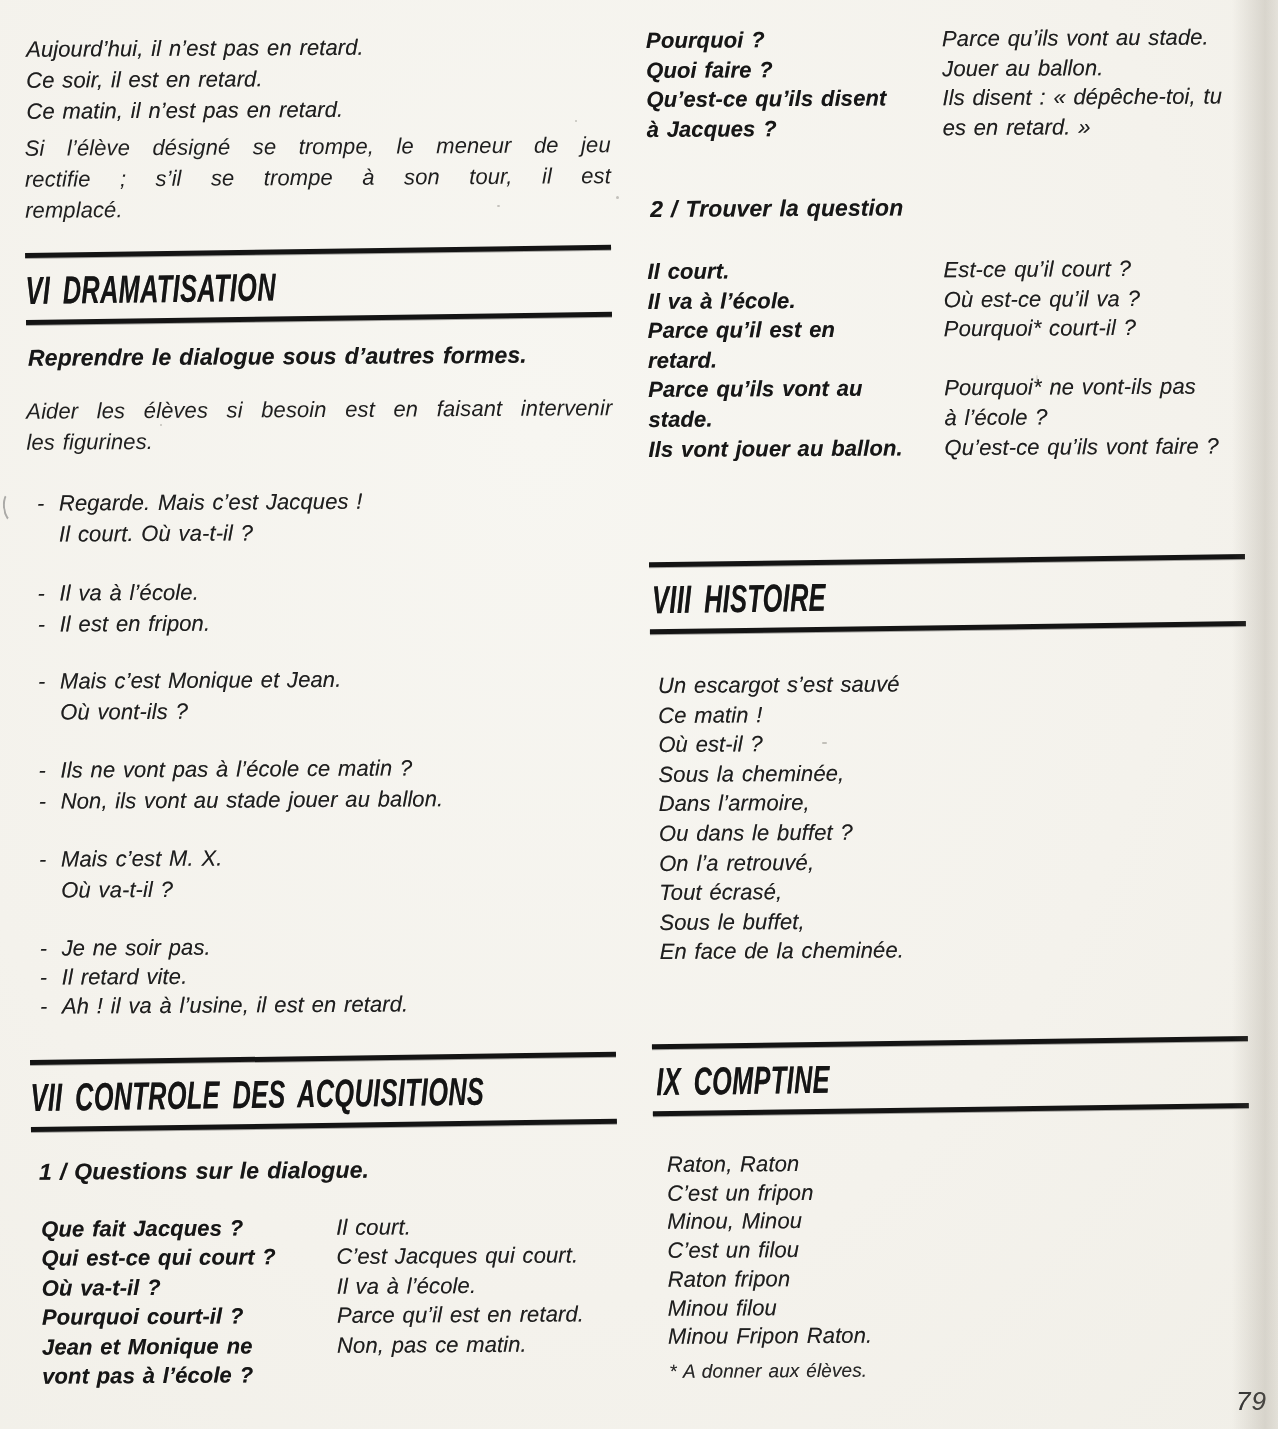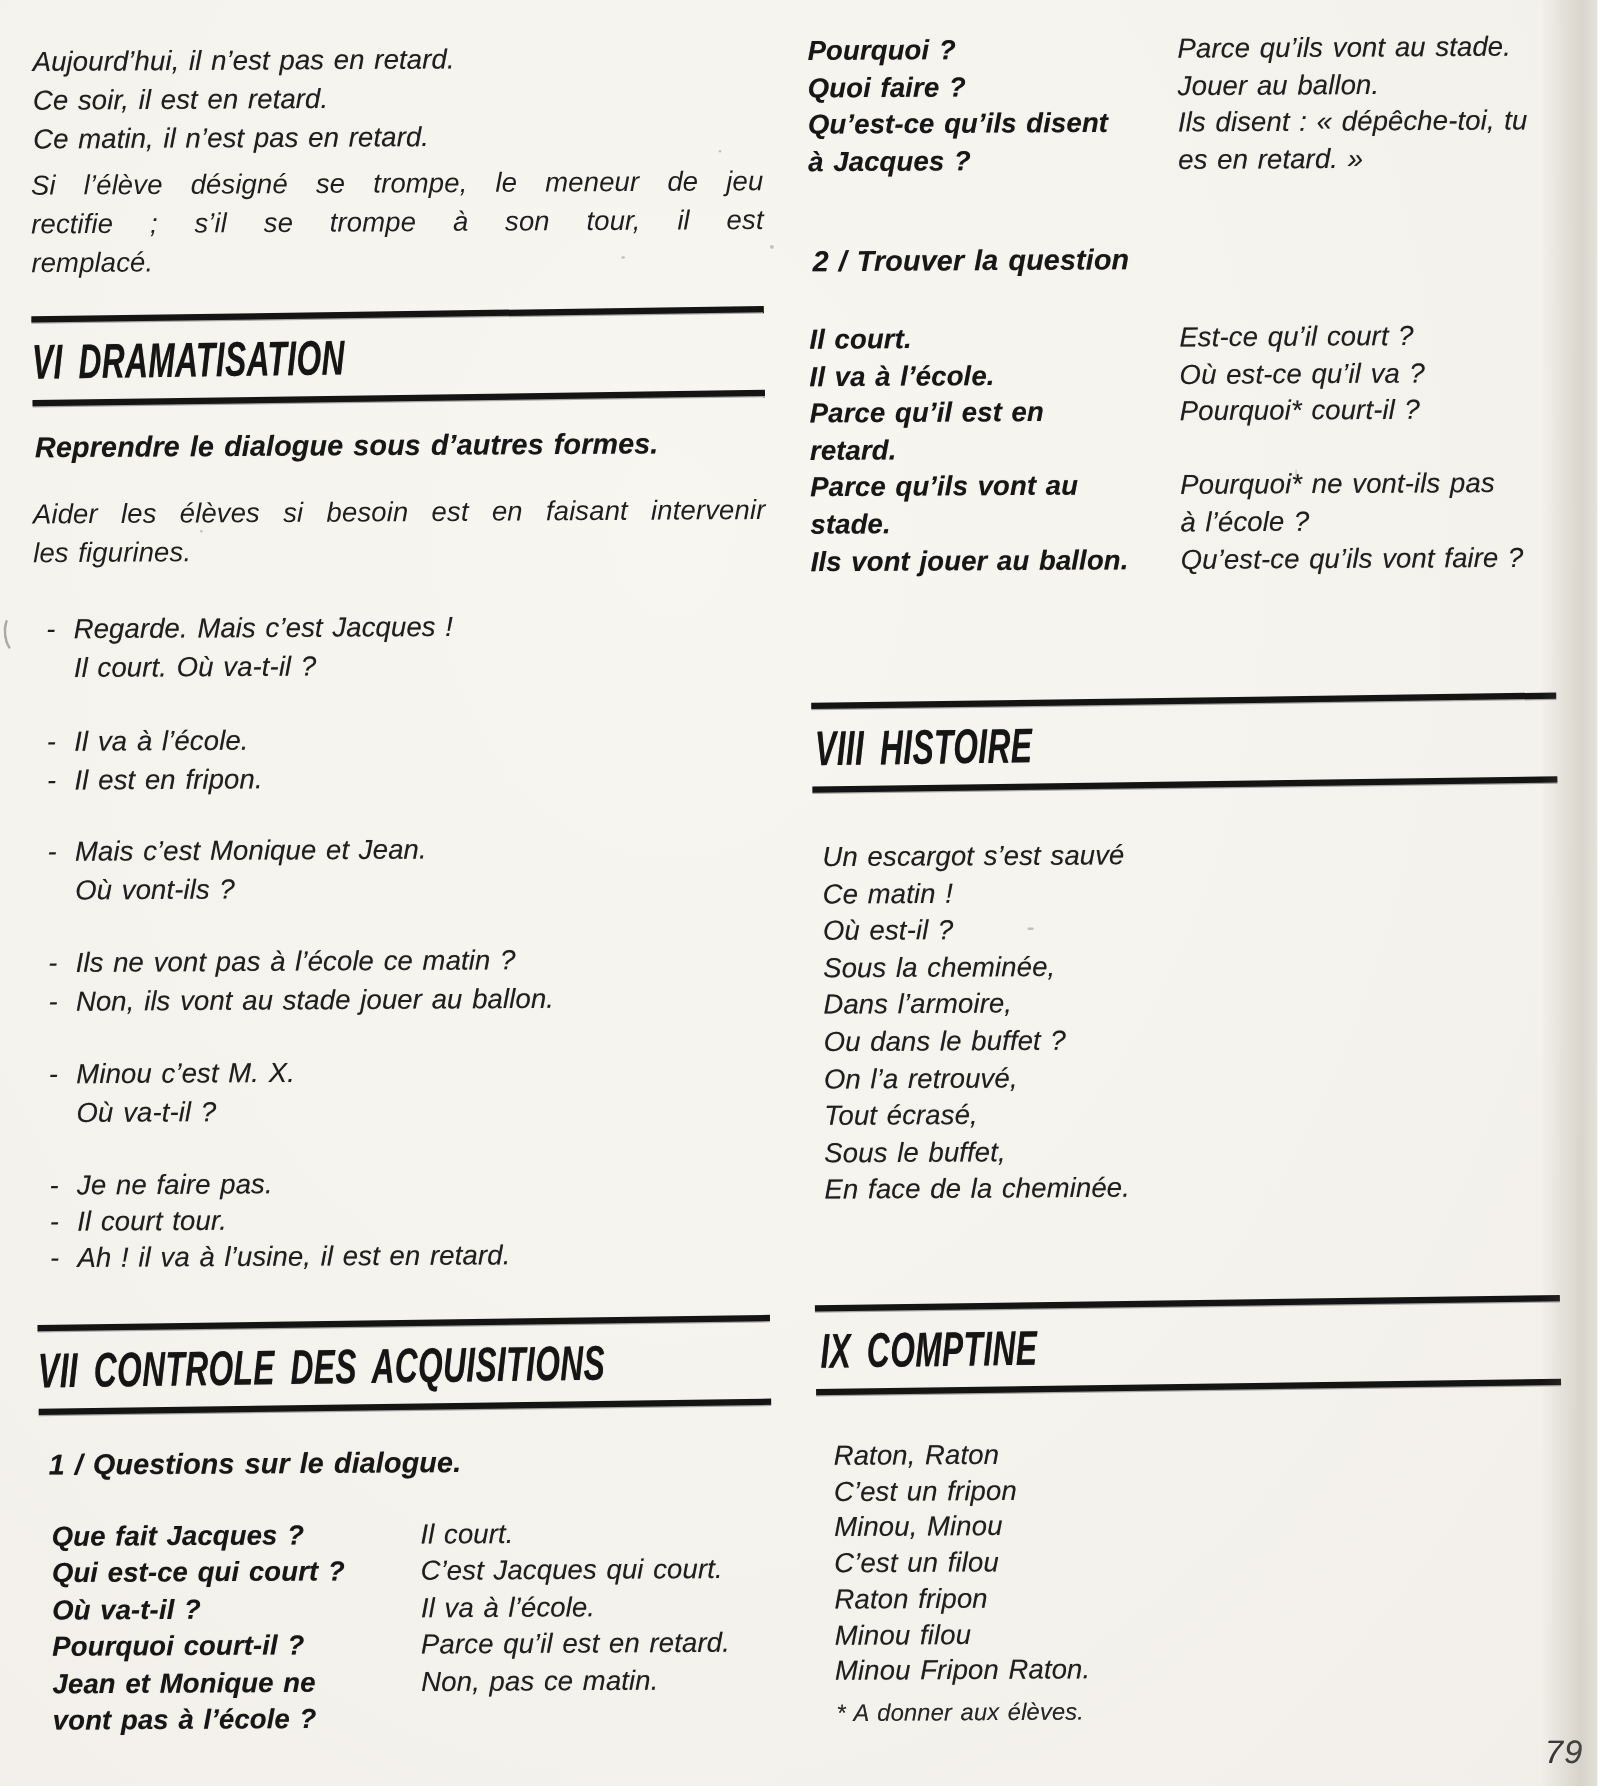--- a/index.html
+++ b/index.html
@@ -140,36 +140,36 @@
         </div>
         <div class="dline">
           <span class="dash">-</span>
           <span class="dtext">Non, ils vont au stade jouer au ballon.</span>
         </div>
       </div>
 
       <div class="block dgroup" style="top:840px;">
         <div class="dline">
           <span class="dash">-</span>
-          <span class="dtext">Minou c’est M. X.</span>
+          <span class="dtext">Mais c’est M. X.</span>
         </div>
         <div class="dline">
           <span class="dash"></span>
           <span class="dtext">Où va-t-il ?</span>
         </div>
       </div>
 
       <div class="block dgroup" style="top:930px;">
         <div class="dline" style="line-height:29px;">
           <span class="dash">-</span>
-          <span class="dtext">Je ne faire pas.</span>
+          <span class="dtext">Je ne soir pas.</span>
         </div>
         <div class="dline" style="line-height:29px;">
           <span class="dash">-</span>
-          <span class="dtext">Il court tour.</span>
+          <span class="dtext">Il retard vite.</span>
         </div>
         <div class="dline" style="line-height:29px;">
           <span class="dash">-</span>
           <span class="dtext">Ah ! il va à l’usine, il est en retard.</span>
         </div>
       </div>
 
       <div class="block sec-head" style="top:1054px;">
         <div class="rule"></div>
         <div class="sec-title">VII CONTROLE DES ACQUISITIONS</div>

